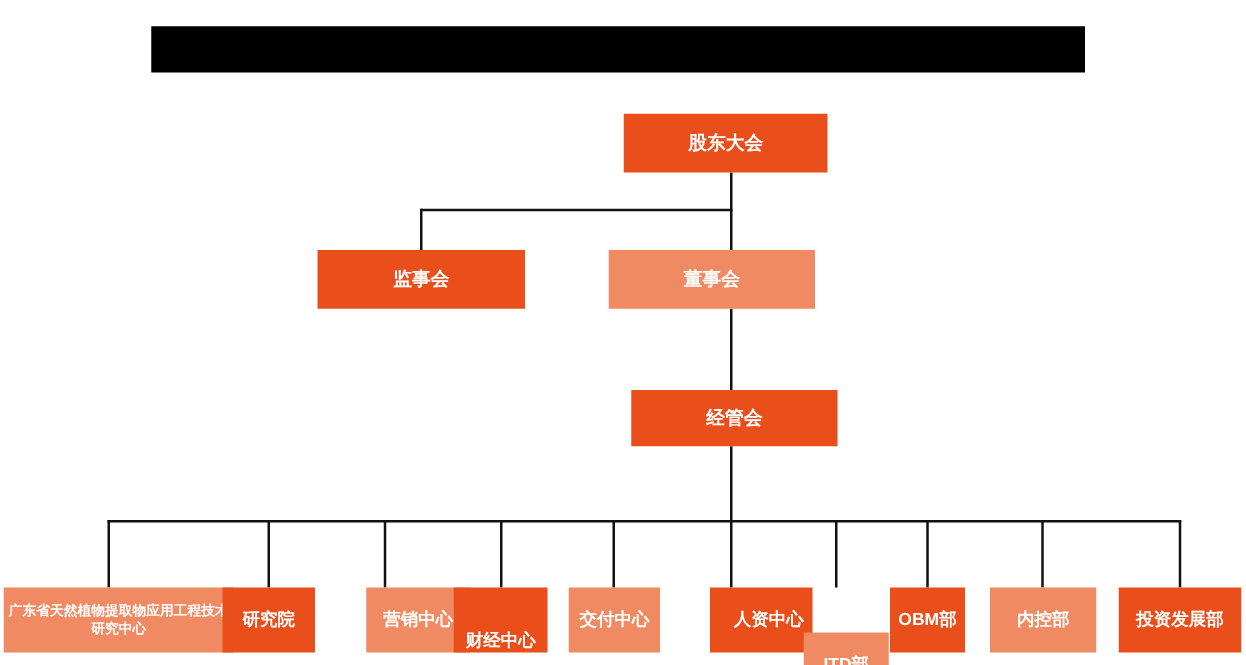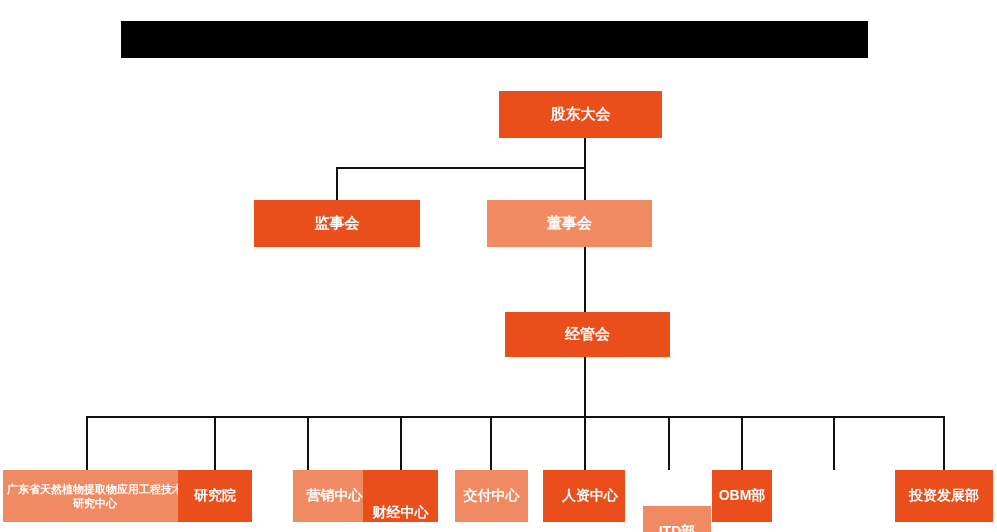--- a/index.html
+++ b/index.html
@@ -37,21 +37,21 @@
   .n-directors    { left: 487px; top: 200px; width: 165px; height: 47px; }
   .n-management   { left: 505px; top: 312px; width: 165px; height: 45px; }
 
   
   .dept { top: 470px; height: 52px; font-size: 14px; }
   .b0 { left: 3px;   width: 184px; font-size: 11px; line-height: 1.3; padding: 0 3px; }
   .b1 { left: 178px; width: 74px; }
   .b2 { left: 267px; width: 83px; margin-left: 26px; }
   .b3 { left: 363px; width: 75px; align-items: flex-end; }
   .b4 { left: 455px; width: 73px; font-family: Liberation Mono, monospace; }
-  .b5 { left: 543px; width: 82px; padding-left: 12px; }
+  .b5 { left: 568px; width: 82px; padding-left: 12px; }
   .b6 { left: 643px; width: 68px; margin-top: 36px; }
   .b7 { left: 712px; width: 60px; }
   .b8 { left: 792px; width: 85px; }
   .b9 { left: 895px; width: 98px; }
 
   
   .line { position: absolute; background: var(--connector, #111); }
   .lv { width: 2px; }
   .lh { height: 2px; }
   .l-top-trunk   { left: 584px; top: 138px; height: 62px; }   
@@ -121,17 +121,20 @@
   </div>
   <div class="box dept b5" data-variant="primary">
     <span>人资中心</span>
   </div>
   <div class="box dept b6" data-variant="secondary">
     <span>ITD部</span>
   </div>
   <div class="box dept b7" data-variant="primary">
     <span>OBM部</span>
   </div>
+  <div class="box dept b8" data-variant="secondary">
+    <span>内控部</span>
+  </div>
   <div class="box dept b9" data-variant="primary">
     <span>投资发展部</span>
   </div>
 
 </div>
 
 </body></html>

